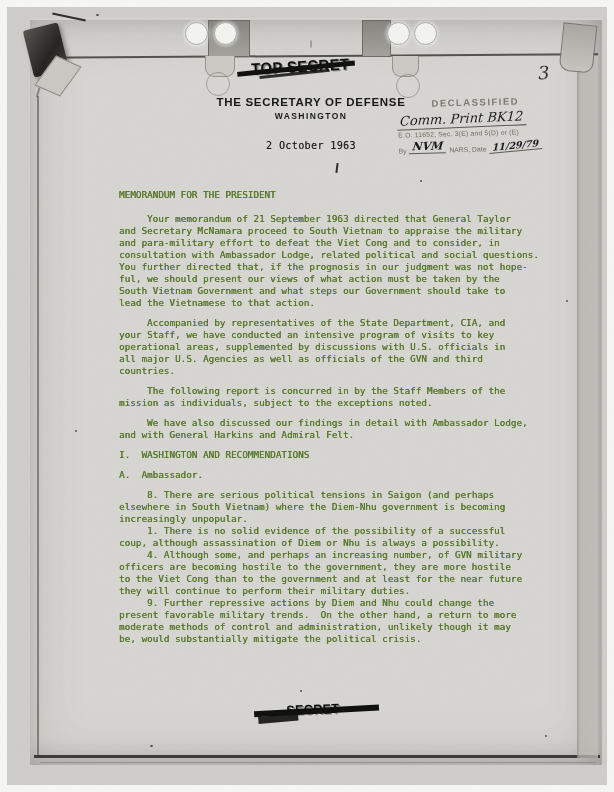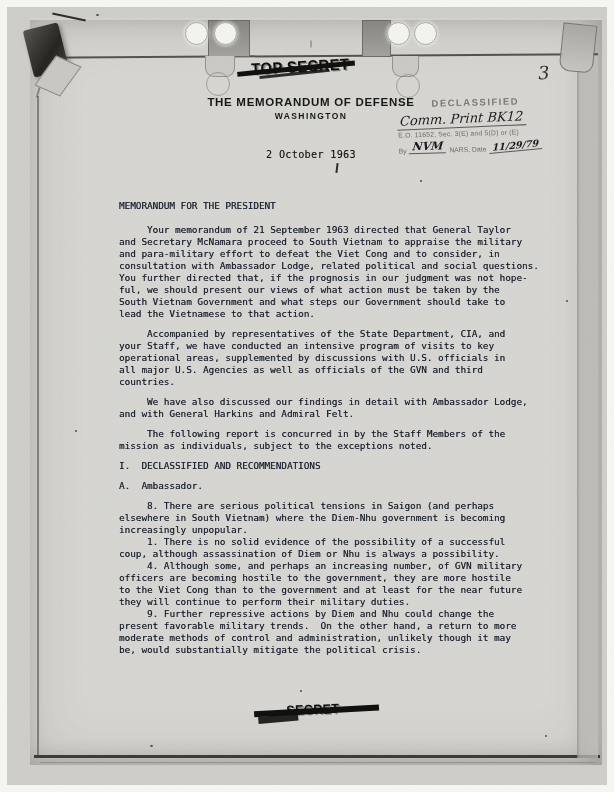--- a/index.html
+++ b/index.html
@@ -53,39 +53,39 @@
   .bar-t1{left:-10px;top:8px;width:118px;height:5px;transform:rotate(-2.5deg);}
   .bar-t2{left:12px;top:14px;width:70px;height:3px;transform:rotate(-3deg);opacity:.85;}
   .bar-b1{left:-30px;top:6px;width:125px;height:6px;transform:rotate(-1deg);}
   .bar-b2{left:-26px;top:12px;width:40px;height:7px;transform:rotate(-3deg);opacity:.9;}
 
   .letterhead{position:absolute;left:150px;top:96px;width:322px;text-align:center;color:#151513;}
   .lh-office{font-family:"Liberation Sans",sans-serif;font-weight:bold;font-size:11.5px;
              letter-spacing:.7px;}
   .lh-city{font-family:"Liberation Sans",sans-serif;font-weight:bold;font-size:8.5px;
            letter-spacing:1.4px;margin-top:3px;}
-  .lh-date{font-size:10px;margin-top:28px;letter-spacing:.4px;
+  .lh-date{font-size:10px;margin-top:19px;letter-spacing:.4px;
            text-shadow:.3px .3px .4px rgba(30,30,28,.5);}
 
   .declass{position:absolute;left:398px;top:96px;width:198px;transform:rotate(-1.5deg);}
   .dc-title{margin-left:34px;font-family:"Liberation Sans",sans-serif;font-weight:bold;
             font-size:9.5px;letter-spacing:1.5px;color:#7d7971;}
   .dc-hand{font-family:"DejaVu Serif",serif;font-style:italic;font-size:13px;color:#1a1a1c;
            transform:rotate(-1deg) skewX(-6deg);border-bottom:1px solid #5b5852;
            display:inline-block;padding:0 4px 1px 2px;margin-top:1px;white-space:nowrap;}
   .dc-eo{font-family:"Liberation Sans",sans-serif;font-size:6.8px;color:#6f6b64;
          letter-spacing:.2px;margin-top:2px;white-space:nowrap;}
   .dc-by{font-family:"Liberation Sans",sans-serif;font-size:6.8px;color:#6f6b64;margin-top:2px;
          display:flex;align-items:flex-end;gap:3px;white-space:nowrap;}
   .dc-initials{font-family:"DejaVu Serif",serif;font-style:italic;font-weight:bold;font-size:11px;
                color:#16161a;border-bottom:1px solid #5b5852;padding:0 3px;transform:skewX(-8deg);}
   .dc-date{font-family:"DejaVu Serif",serif;font-style:italic;font-weight:bold;font-size:9.5px;
            color:#16161a;border-bottom:1px solid #5b5852;padding:0 3px;transform:rotate(-4deg) skewX(-8deg);}
 
-  .body-text{position:absolute;left:119px;top:200px;width:448px;color:#0f172a;}
+  .body-text{position:absolute;left:119px;top:189px;width:448px;color:#4d7c0f;}
   .typed{font-family:"DejaVu Sans Mono",monospace;font-size:9.3px;line-height:12px;
          white-space:pre-wrap;text-shadow:.3px .3px .4px rgba(28,28,26,.55);}
   .mb12{margin-bottom:12px;} .mb8{margin-bottom:8px;} .mb0{margin-bottom:0;}
 
   .noise{position:absolute;left:0;top:0;width:614px;height:792px;pointer-events:none;opacity:.5;}
 </style>
 </head>
 <body>
 
 <div class="scan">
@@ -126,21 +126,21 @@
 
   <div class="page-num">3</div>
 
   <div class="stamp stamp-top">
     <span class="stamp-text">TOP SECRET</span>
     <div class="strike-bar bar-t1"></div>
     <div class="strike-bar bar-t2"></div>
   </div>
 
   <div class="letterhead">
-    <div class="lh-office">THE MEMORANDUM OF DEFENSE</div>
+    <div class="lh-office">THE SECRETARY OF DEFENSE</div>
     <div class="lh-city">WASHINGTON</div>
     <div class="lh-date">2 October 1963</div>
   </div>
 
   <div class="declass">
     <div class="dc-title">DECLASSIFIED</div>
     <div><span class="dc-hand">Comm. Print BK12</span></div>
     <div class="dc-eo">E.O. 11652, Sec. 3(E) and 5(D) or (E)</div>
     <div class="dc-by">
       <span>By</span>
@@ -160,25 +160,25 @@
 consultation with Ambassador Lodge, related political and social questions.
 You further directed that, if the prognosis in our judgment was not hope-
 ful, we should present our views of what action must be taken by the
 South Vietnam Government and what steps our Government should take to
 lead the Vietnamese to that action.</div>
     <div class="typed mb8">     Accompanied by representatives of the State Department, CIA, and
 your Staff, we have conducted an intensive program of visits to key
 operational areas, supplemented by discussions with U.S. officials in
 all major U.S. Agencies as well as officials of the GVN and third
 countries.</div>
+    <div class="typed mb8">     The following report is concurred in by the Staff Members of the
+mission as individuals, subject to the exceptions noted.</div>
     <div class="typed mb8">     We have also discussed our findings in detail with Ambassador Lodge,
 and with General Harkins and Admiral Felt.</div>
-    <div class="typed mb8">     The following report is concurred in by the Staff Members of the
-mission as individuals, subject to the exceptions noted.</div>
-    <div class="typed mb8">I.  DECLASSIFIED AND RECOMMENDATIONS</div>
+    <div class="typed mb8">I.  WASHINGTON AND RECOMMENDATIONS</div>
     <div class="typed mb8">A.  Ambassador.</div>
     <div class="typed mb0">     8. There are serious political tensions in Saigon (and perhaps
 elsewhere in South Vietnam) where the Diem-Nhu government is becoming
 increasingly unpopular.</div>
     <div class="typed mb0">     1. There is no solid evidence of the possibility of a successful
 coup, although assassination of Diem or Nhu is always a possibility.</div>
     <div class="typed mb0">     4. Although some, and perhaps an increasing number, of GVN military
 officers are becoming hostile to the government, they are more hostile
 to the Viet Cong than to the government and at least for the near future
 they will continue to perform their military duties.</div>

